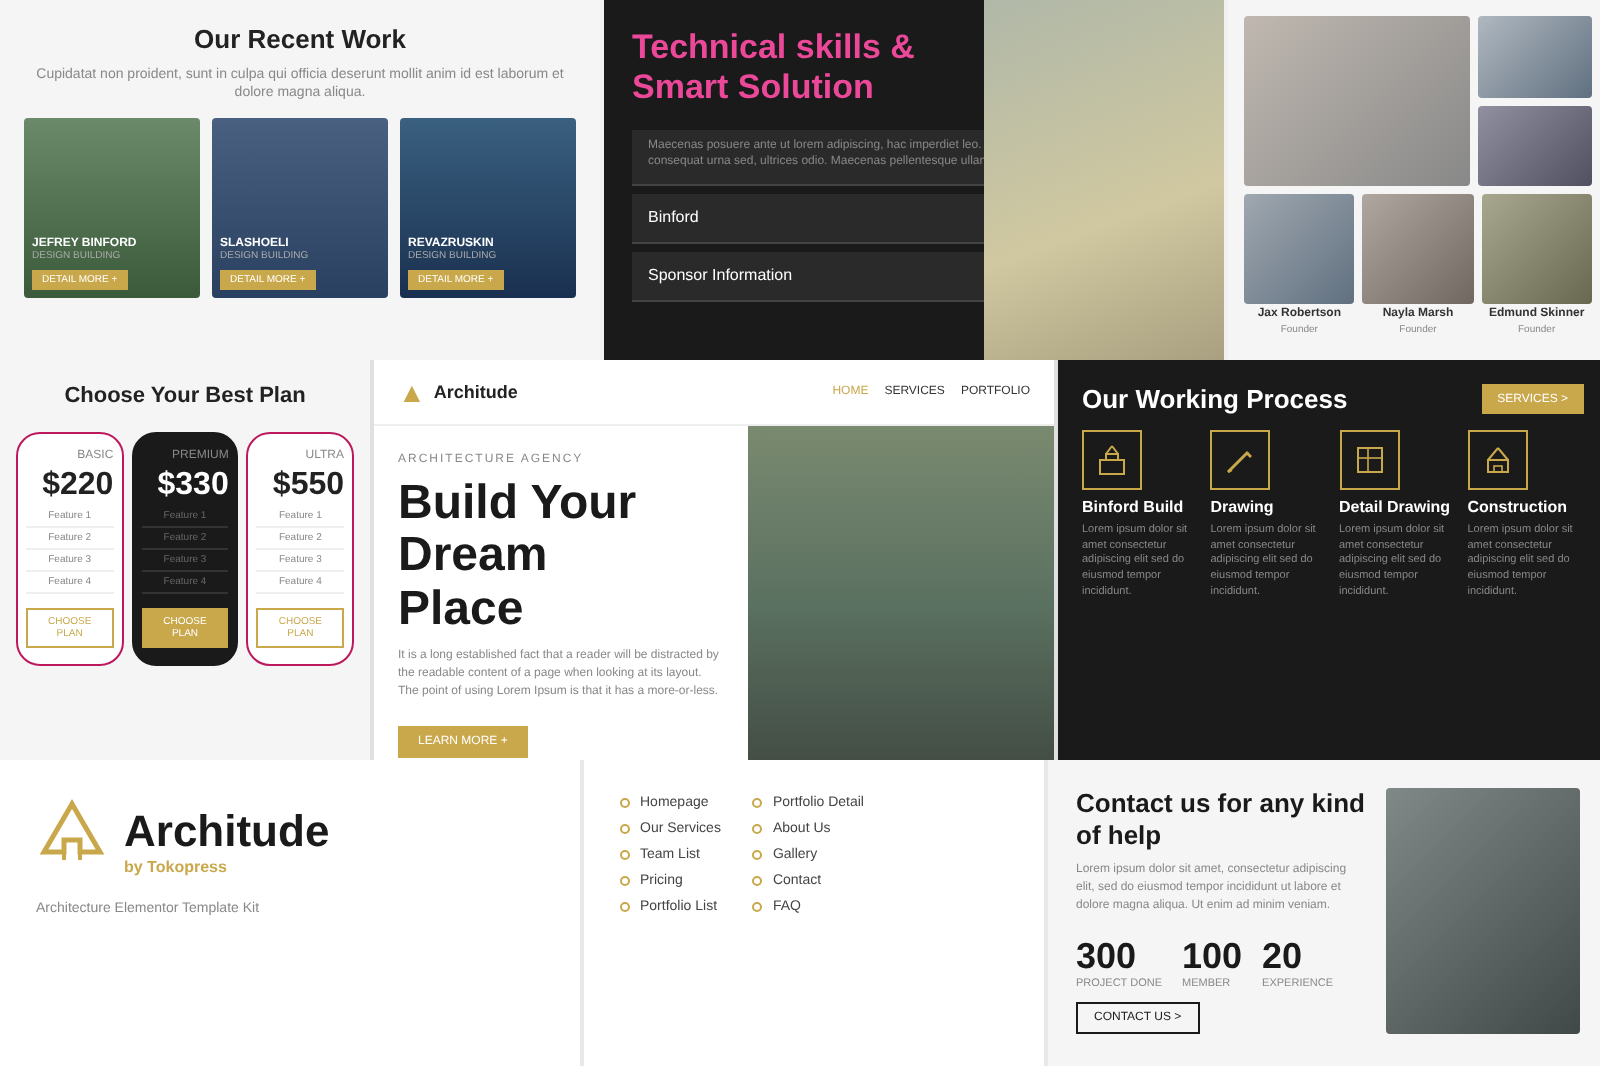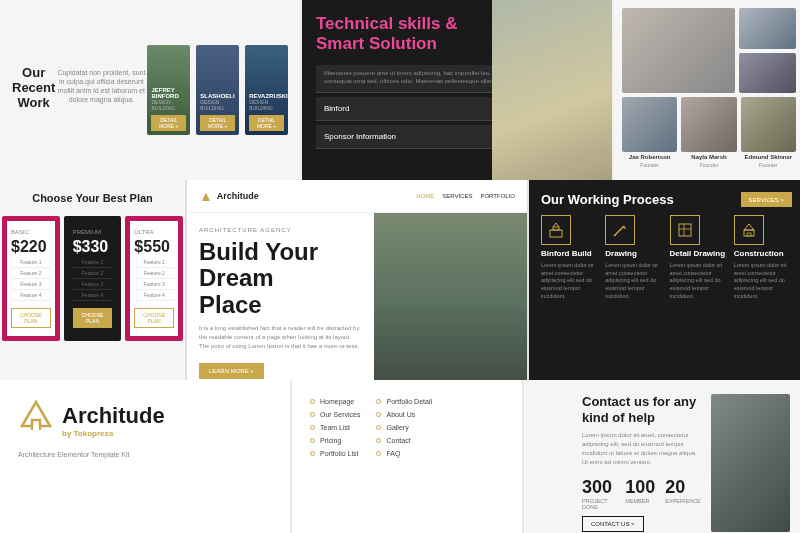--- a/index.html
+++ b/index.html
@@ -26,20 +26,21 @@
       grid-template-columns: 300px 310px 190px;
       background: #f0f0f0;
       gap: 2px;
     }
 
     
     .recent-work {
       background: #f5f5f5;
       padding: 12px;
       display: flex;
+      flex-direction: column;
       align-items: center;
     }
     .recent-work-title {
       font-size: 13px;
       font-weight: bold;
       color: #222;
       margin-bottom: 6px;
       text-align: center;
     }
     .recent-work-subtitle {
@@ -236,26 +237,26 @@
       margin-bottom: 12px;
     }
     .pricing-cards {
       display: flex;
       gap: 4px;
       align-items: flex-end;
     }
     .pricing-card {
       flex: 1;
       background: #fff;
-      border: 5px solid #be185d;
-      border-radius: 2px;
+      border: 1px solid #be185d;
+      border-radius: 12px;
       padding: 8px 4px;
       display: flex;
       flex-direction: column;
-      align-items: flex-start;
+      align-items: flex-end;
       gap: 3px;
     }
     .pricing-card.featured {
       background: #1a1a1a;
       border-color: #1a1a1a;
     }
     .pricing-plan-name {
       font-size: 6px;
       color: #888;
       text-transform: uppercase;
@@ -521,21 +522,20 @@
     .contact-panel {
       background: #f5f5f5;
       padding: 14px;
       display: flex;
       flex-direction: column;
       gap: 8px;
     }
     .contact-body {
       display: flex;
       gap: 10px;
-      margin-left: 44px;
     }
     .contact-info {
       flex: 1.2;
       display: flex;
       flex-direction: column;
       gap: 6px;
     }
     .contact-title {
       font-size: 13px;
       font-weight: bold;

